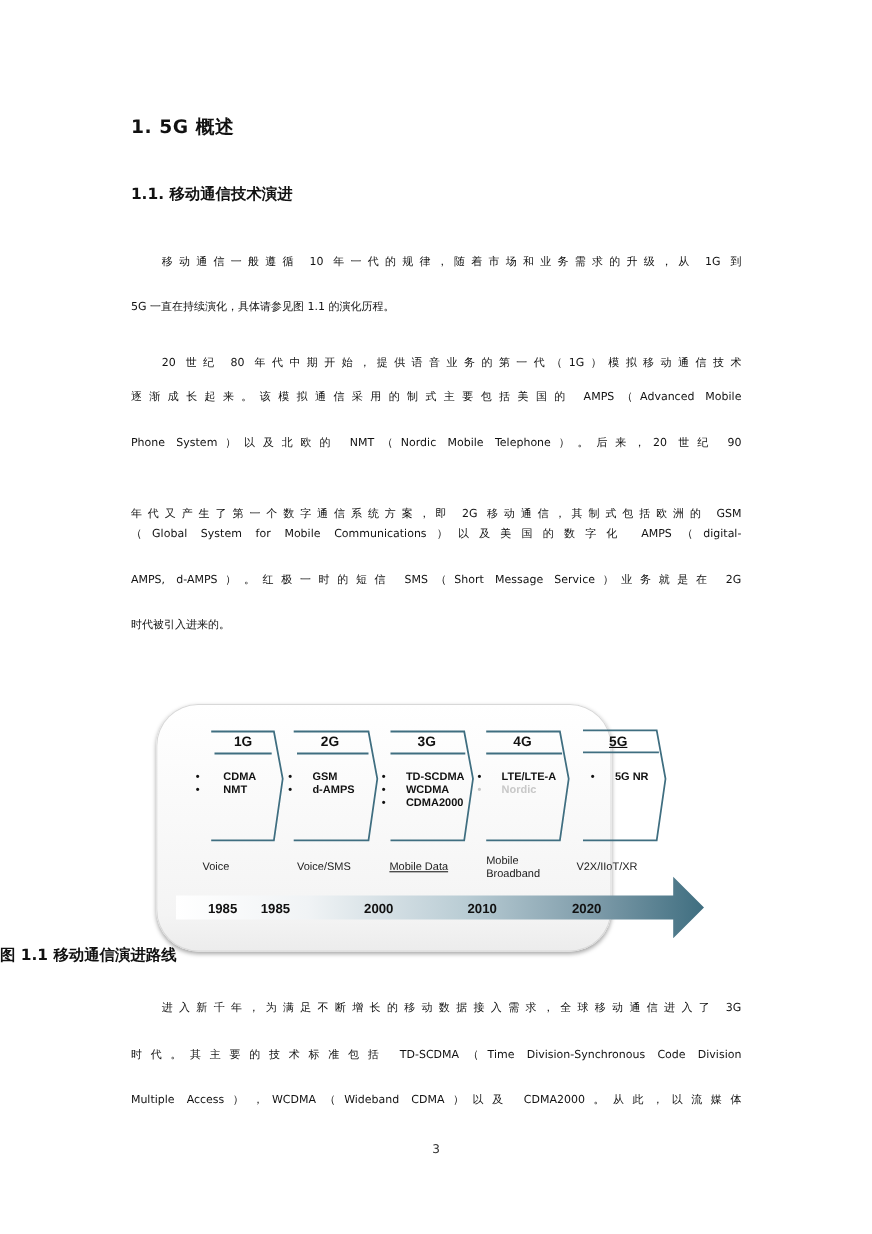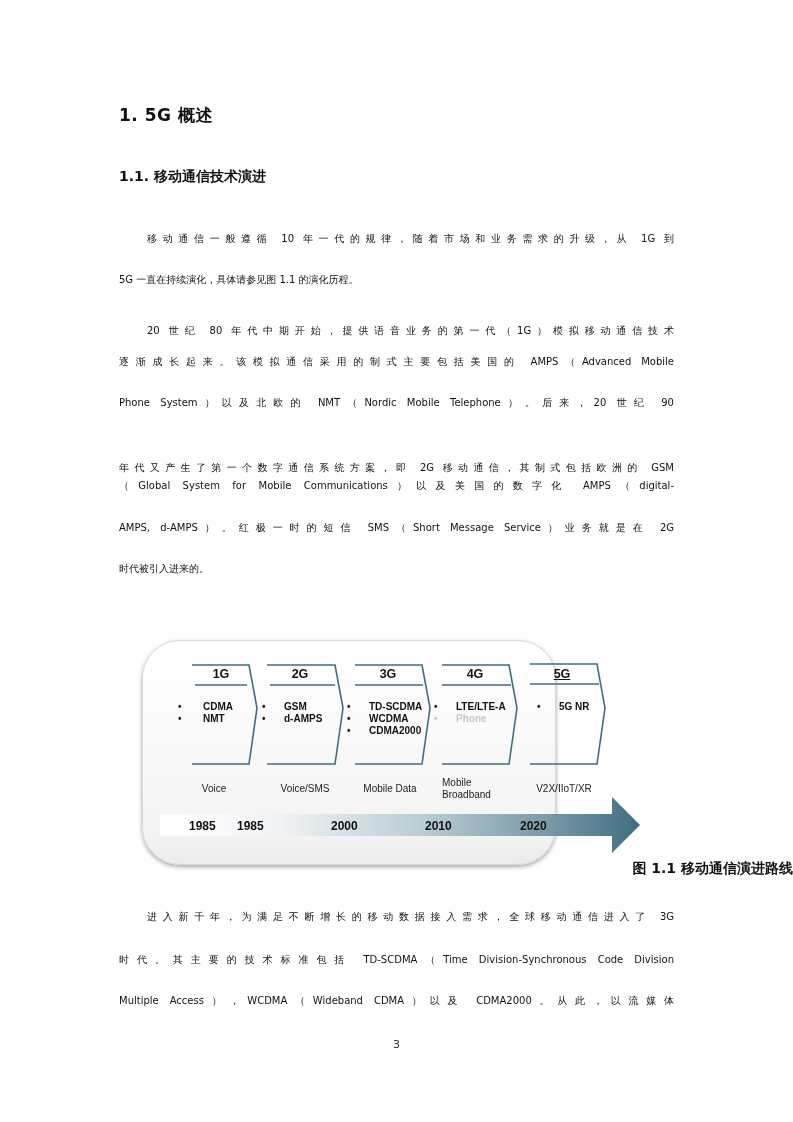--- a/index.html
+++ b/index.html
@@ -3,34 +3,34 @@
 <meta charset="utf-8">
 <style>
   html, body { margin: 0; padding: 0; background: #ffffff; }
   body { width: 793px; height: 1122px; position: relative; overflow: hidden;
          font-family: "DejaVu Sans", "Liberation Sans", sans-serif; color: #111; }
   .h1 { position: absolute; left: 119px; top: 104px; font-size: 17px; font-weight: bold; letter-spacing: 0.5px; }
   .h2 { position: absolute; left: 119px; top: 168px; font-size: 14px; font-weight: bold; }
   .line { position: absolute; left: 119px; width: 555px; font-size: 10px; white-space: nowrap; line-height: 20px; }
   .line.just { text-align: justify; text-align-last: justify; }
   .indent { left: 147px; width: 527px; }
-  .caption { position: absolute; left: 0; width: 793px; top: 860px; text-align: right; font-size: 14px; font-weight: bold; }
+  .caption { position: absolute; left: 0; width: 793px; top: 860px; text-align: left; font-size: 14px; font-weight: bold; }
   .pagenum { position: absolute; left: 0; width: 793px; top: 1038px; text-align: center; font-size: 11px; color: #333; }
 
   
   .diagram { position: absolute; left: 142px; top: 603px; width: 414px; height: 225px;
              border-radius: 38px; background: linear-gradient(#ffffff, #f4f4f4 85%, #ececec);
              box-shadow: 0 2px 4px rgba(0,0,0,0.35), inset 0 0 0 1px #d8d8d8; margin-top: 37px; }
   .diagram svg { position: absolute; left: 0; top: 0; }
   .gen-title { position: absolute; font-family: "Liberation Sans", sans-serif; font-weight: bold; font-size: 12.5px; color: #111; text-align: center; width: 60px; }
   .tech { position: absolute; font-family: "Liberation Sans", sans-serif; font-weight: bold; font-size: 10px; line-height: 12px; color: #111; }
   .tech .item { position: relative; padding-left: 0; white-space: nowrap; }
   .tech .bullet { position: absolute; }
   .tech .dim { color: #c8c8c8; }
-  .service { position: absolute; font-family: "Liberation Sans", sans-serif; font-size: 10px; color: #222; text-align: center; line-height: 12px; }
+  .service { position: absolute; font-family: "Liberation Sans", sans-serif; font-size: 10px; color: #222; text-align: left; line-height: 12px; }
   .year { position: absolute; top: 179px; font-family: "Liberation Sans", sans-serif; font-weight: bold; font-size: 12px; color: #111; }
 </style>
 </head>
 <body>
 
 <div class="h1">1. 5G 概述</div>
 <div class="h2">1.1. 移动通信技术演进</div>
 
 <div class="line just indent" style="top:229px;">移动通信一般遵循 10 年一代的规律，随着市场和业务需求的升级，从 1G 到</div>
 <div class="line" style="top:270px;">5G 一直在持续演化，具体请参见图 1.1 的演化历程。</div>
@@ -89,29 +89,29 @@
     <div class="item"><span class="bullet" style="left:0">•</span><span style="margin-left:22px">GSM</span></div>
     <div class="item"><span class="bullet" style="left:0">•</span><span style="margin-left:22px">d-AMPS</span></div>
   </div>
   <div class="tech" style="left:205px; top:61px;">
     <div class="item"><span class="bullet" style="left:0">•</span><span style="margin-left:22px">TD-SCDMA</span></div>
     <div class="item"><span class="bullet" style="left:0">•</span><span style="margin-left:22px">WCDMA</span></div>
     <div class="item"><span class="bullet" style="left:0">•</span><span style="margin-left:22px">CDMA2000</span></div>
   </div>
   <div class="tech" style="left:292px; top:61px;">
     <div class="item"><span class="bullet" style="left:0">•</span><span style="margin-left:22px">LTE/LTE-A</span></div>
-    <div class="item dim"><span class="bullet" style="left:0">•</span><span style="margin-left:22px">Phone</span></div>
+    <div class="item dim"><span class="bullet" style="left:0">•</span><span style="margin-left:22px">Nordic</span></div>
   </div>
   <div class="tech" style="left:395px; top:61px;">
     <div class="item"><span class="bullet" style="left:0">•</span><span style="margin-left:22px">5G NR</span></div>
   </div>
 
   <div class="service" style="left:42px; top:143px; width:60px;">Voice</div>
   <div class="service" style="left:128px; top:143px; width:70px;">Voice/SMS</div>
-  <div class="service" style="left:212px; top:143px; width:72px;">Mobile Data</div>
+  <div class="service" style="left:212px; top:143px; width:72px;text-decoration:underline;">Mobile Data</div>
   <div class="service" style="left:300px; top:137px; text-align:left;">
     <div>Mobile</div>
     <div>Broadband</div>
   </div>
   <div class="service" style="left:382px; top:143px; width:80px;">V2X/IIoT/XR</div>
 
   <div class="year" style="left:47px;">1985</div>
   <div class="year" style="left:95px;">1985</div>
   <div class="year" style="left:189px;">2000</div>
   <div class="year" style="left:283px;">2010</div>

